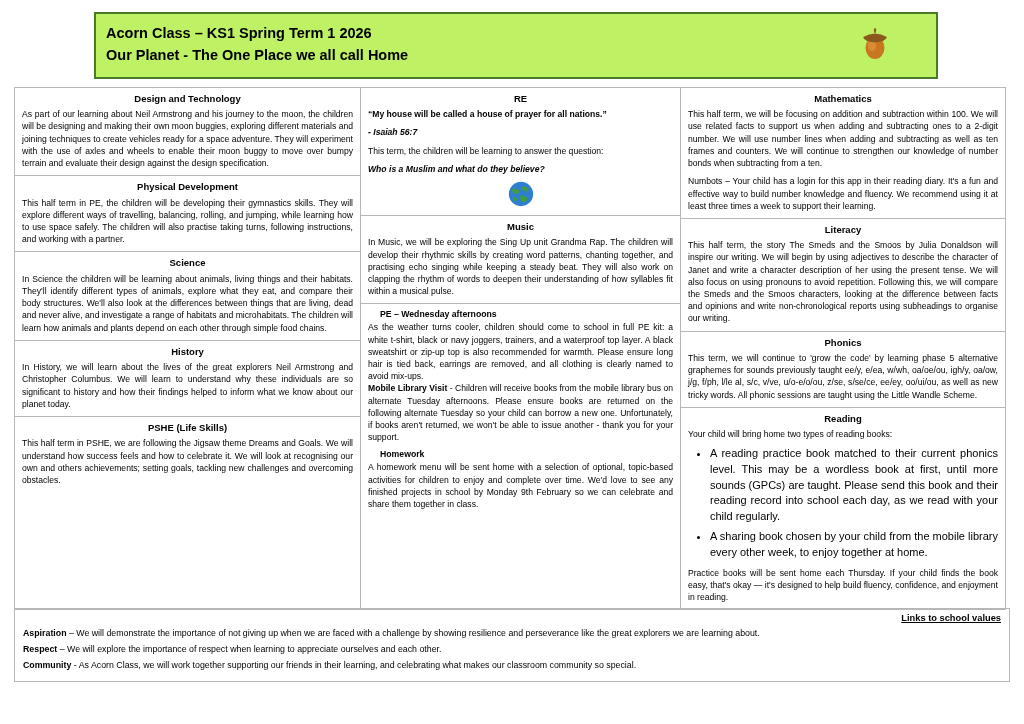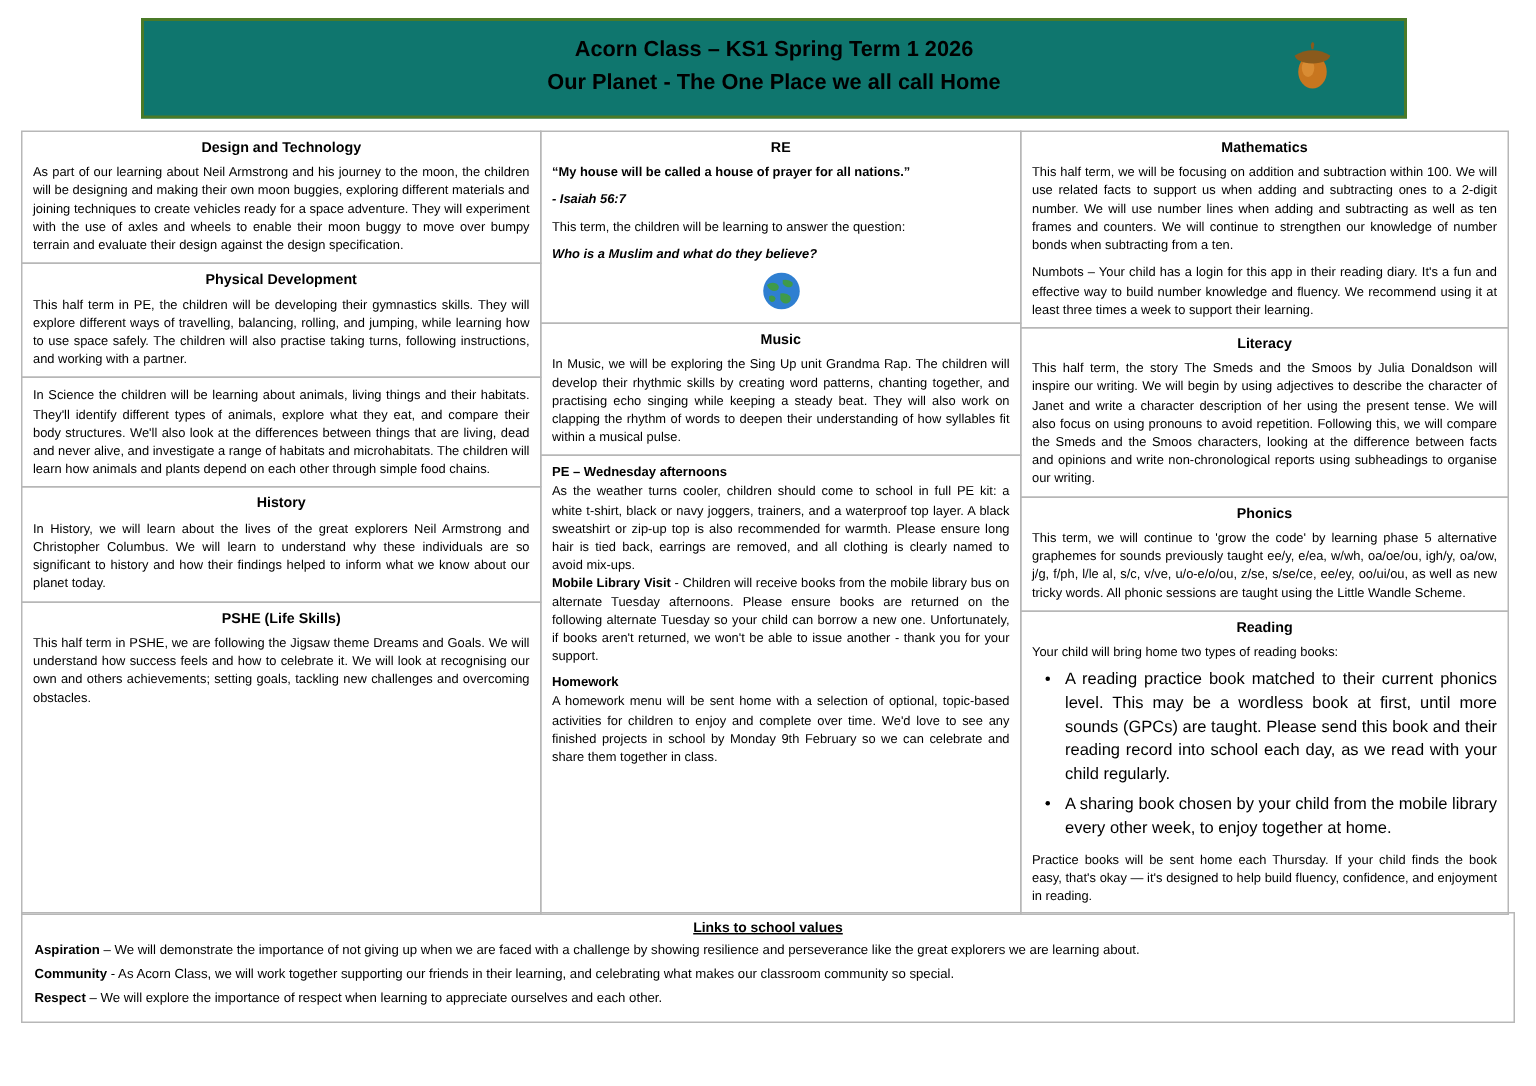--- a/index.html
+++ b/index.html
@@ -18,22 +18,22 @@
     position: relative;
     width: 1024px;
     height: 724px;
     box-sizing: border-box;
     padding: 8px 14px 6px 14px;
   }
   
   .banner {
     margin: 4px 72px 8px 80px;
     border: 2px solid #4a7a28;
-    background: #0f766e;
-    text-align: center;
+    background: #bef264;
+    text-align: left;
     padding: 8px 10px 10px 10px;
     position: relative;
   }
   .banner-title {
     font-size: 14.5px;
     font-weight: bold;
     line-height: 1.55;
   }
   .banner-sub {
     font-size: 14.5px;
@@ -121,41 +121,41 @@
   .sect-title {
     text-align: center;
     font-weight: bold;
     font-size: 9.5px;
     text-decoration: underline;
     margin: 6px 0 8px 0;
   }
   .sub-head {
     font-size: 8.7px;
     font-weight: bold;
-    margin: 0 0 2px 0;
+    margin: 0 0 2px 12px;
   }
   ul.reading {
     margin: 4px 0 6px 0;
     padding-left: 22px;
   }
   ul.reading li {
     font-size: 11px;
     line-height: 1.42;
     margin-bottom: 5px;
     text-align: justify;
   }
   
   .footer {
     border: 1px solid #b7b7b7;
     box-sizing: border-box;
     margin-top: -1px;
     padding: 4px 8px 6px 8px;
   }
   .footer-title {
-    text-align: center;
+    text-align: right;
     font-weight: bold;
     font-size: 9.3px;
     text-decoration: underline;
     margin: 0 0 4px 0;
   }
   .footer p {
     margin: 0 0 3px 0;
     font-size: 8.8px;
     line-height: 1.45;
   }
@@ -184,20 +184,21 @@
         <h3>Design and Technology</h3>
         <p>As part of our learning about Neil Armstrong and his journey to the moon, the children will be designing and making their own moon buggies, exploring different materials and joining techniques to create vehicles ready for a space adventure. They will experiment with the use of axles and wheels to enable their moon buggy to move over bumpy terrain and evaluate their design against the design specification.</p>
       </div>
 
       <div class="cell">
         <h3>Physical Development</h3>
         <p>This half term in PE, the children will be developing their gymnastics skills. They will explore different ways of travelling, balancing, rolling, and jumping, while learning how to use space safely. The children will also practise taking turns, following instructions, and working with a partner.</p>
       </div>
 
       <div class="cell">
+        <h3>Science</h3>
         <p>In Science the children will be learning about animals, living things and their habitats. They'll identify different types of animals, explore what they eat, and compare their body structures. We'll also look at the differences between things that are living, dead and never alive, and investigate a range of habitats and microhabitats. The children will learn how animals and plants depend on each other through simple food chains.</p>
       </div>
 
       <div class="cell">
         <h3>History</h3>
         <p>In History, we will learn about the lives of the great explorers Neil Armstrong and Christopher Columbus. We will learn to understand why these individuals are so significant to history and how their findings helped to  inform what we know about our planet today.</p>
       </div>
 
       <div class="cell" style="flex:1">
         <h3>PSHE (Life Skills)</h3>
@@ -275,17 +276,17 @@
         </ul>
         <p>Practice books will be sent home each Thursday. If your child finds the book easy, that's okay — it's designed to help build fluency, confidence, and enjoyment in reading.</p>
       </div>
 
     </div>
   </div>
 
   <div class="footer">
     <div class="footer-title">Links to school values</div>
     <p><span class="bold">Aspiration</span><span> – We will demonstrate the importance of not giving up when we are faced with a challenge by showing resilience and perseverance like the great explorers we are learning about.</span></p>
+    <p><span class="bold">Respect</span><span> – We will explore the importance of respect when learning to appreciate ourselves and each other.</span></p>
     <p><span class="bold">Community</span><span> - As Acorn Class, we will work together supporting our friends in their learning, and celebrating what makes our classroom community so special.</span></p>
-    <p><span class="bold">Respect</span><span> – We will explore the importance of respect when learning to appreciate ourselves and each other.</span></p>
   </div>
 
 </div>
 
 </body></html>

